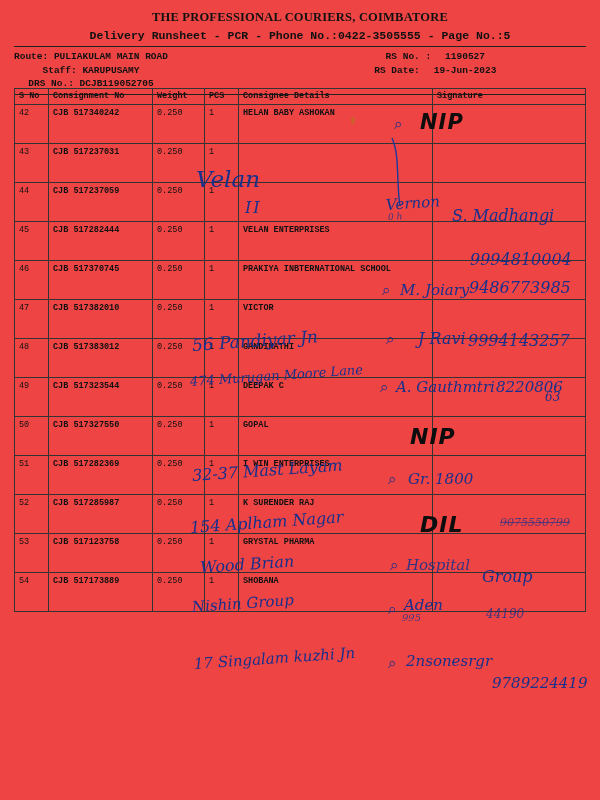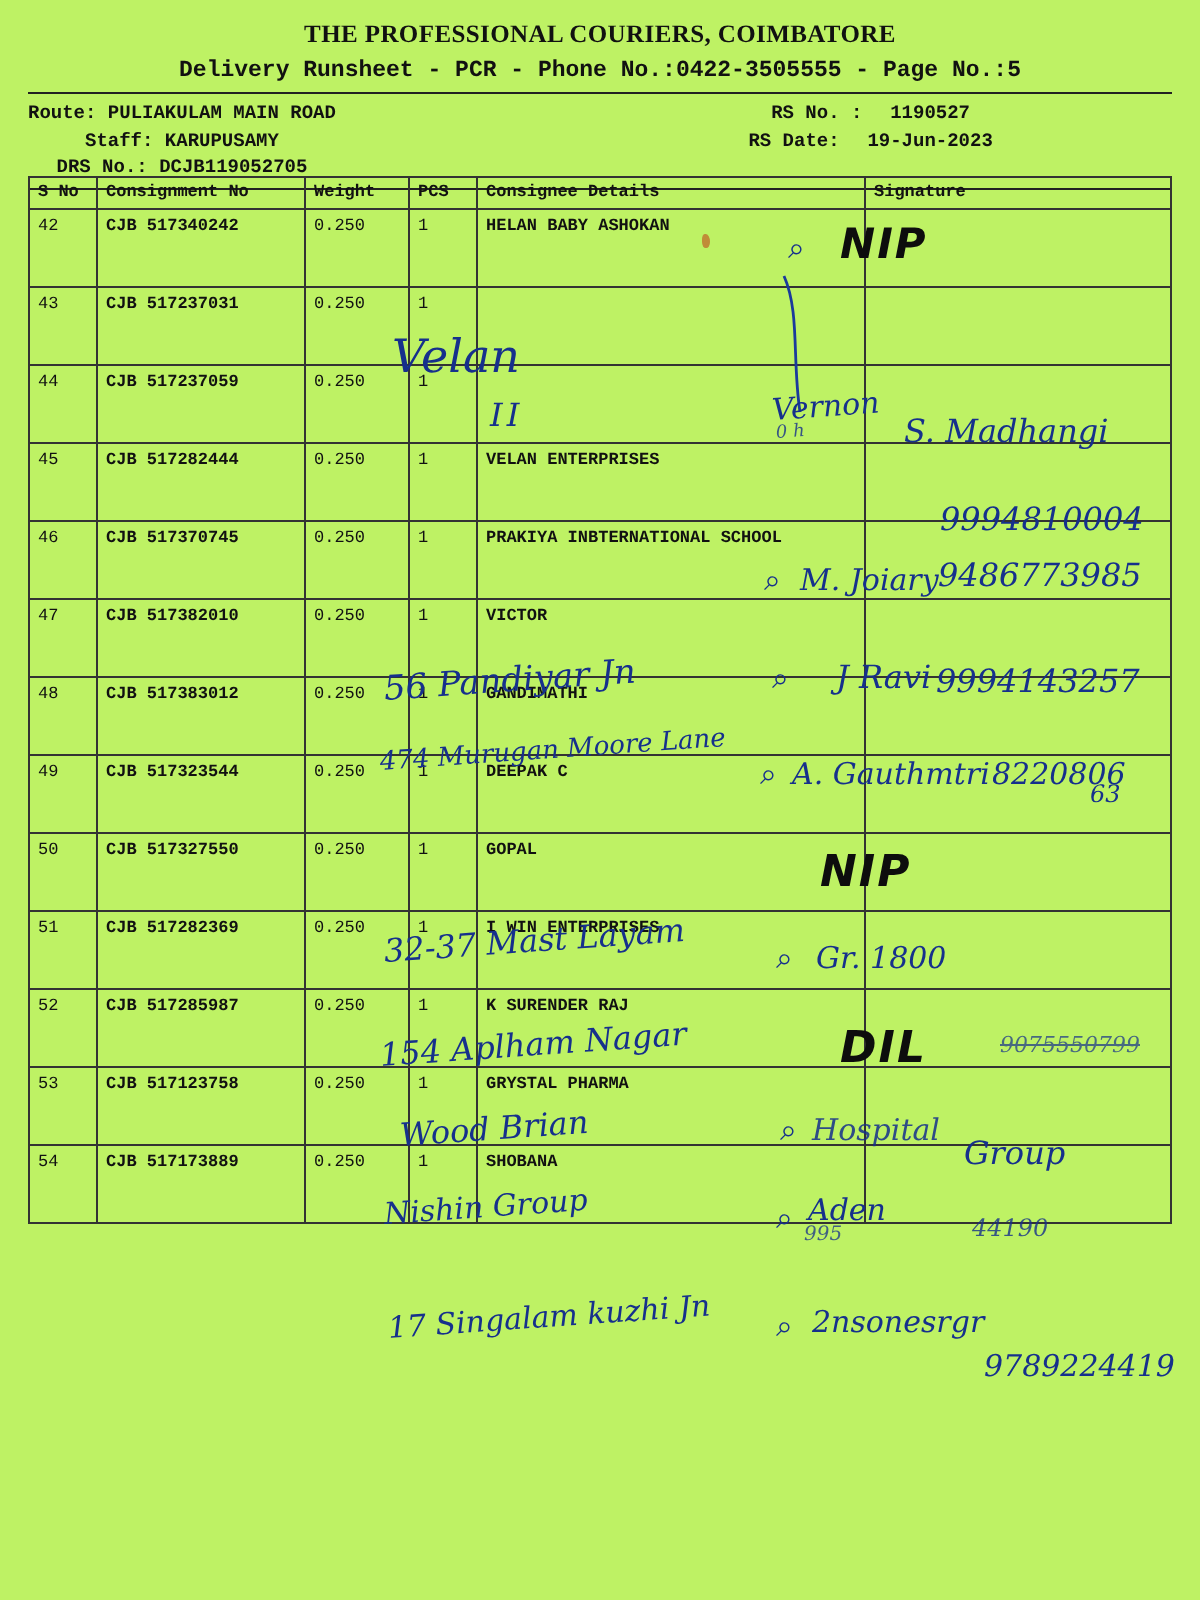--- a/index.html
+++ b/index.html
@@ -13,21 +13,21 @@
     position: relative;
     font-family: "Liberation Mono", monospace;
     color: #111;
     overflow: hidden;
   }
   .page {
     position: absolute;
     left: 0; top: 0;
     width: 600px;
     height: 800px;
-    background: #bef264;
+    background: #ef4444;
   }
   
   .hdr-title {
     text-align: center;
     font-family: "Liberation Serif", serif;
     font-weight: bold;
     font-size: 12.5px;
     letter-spacing: 0.2px;
     margin-top: 10px;
   }

